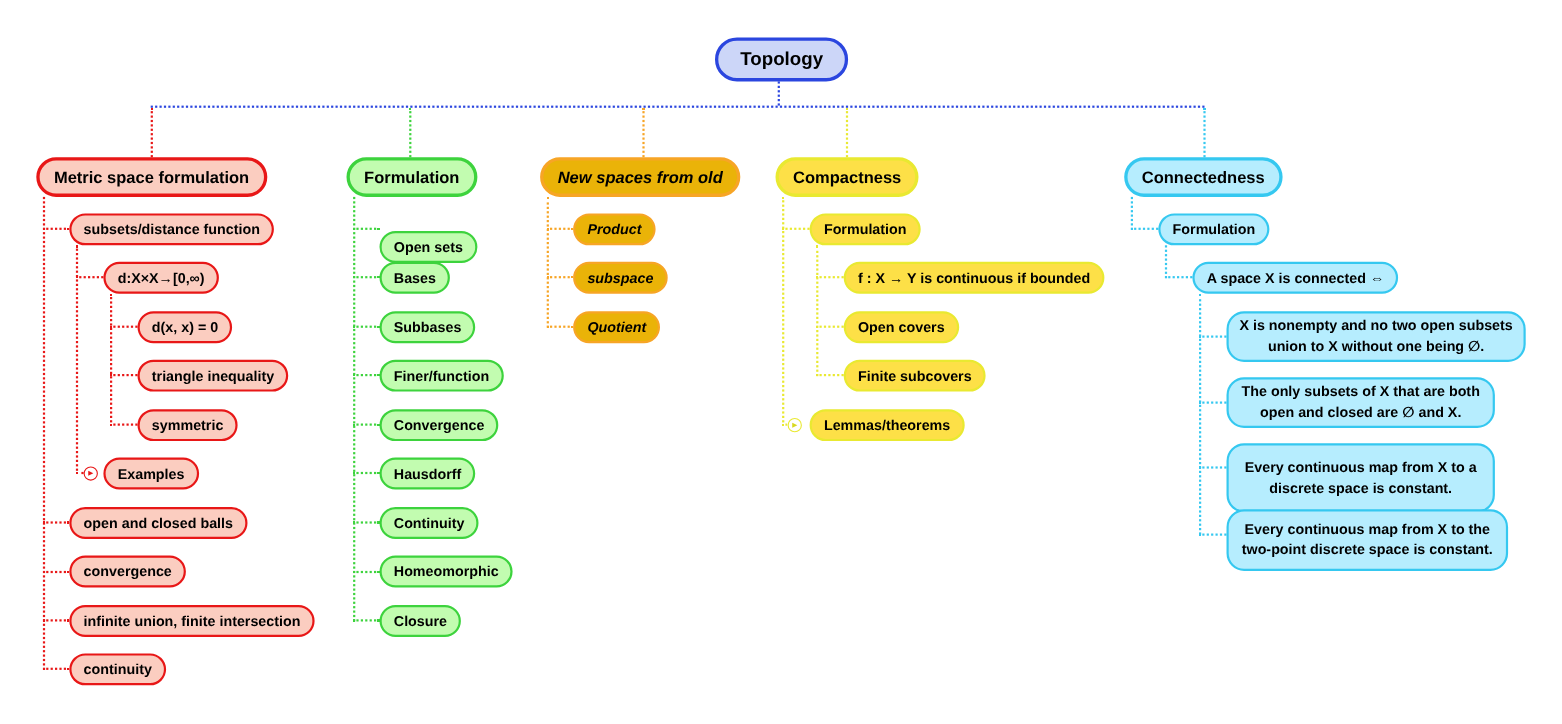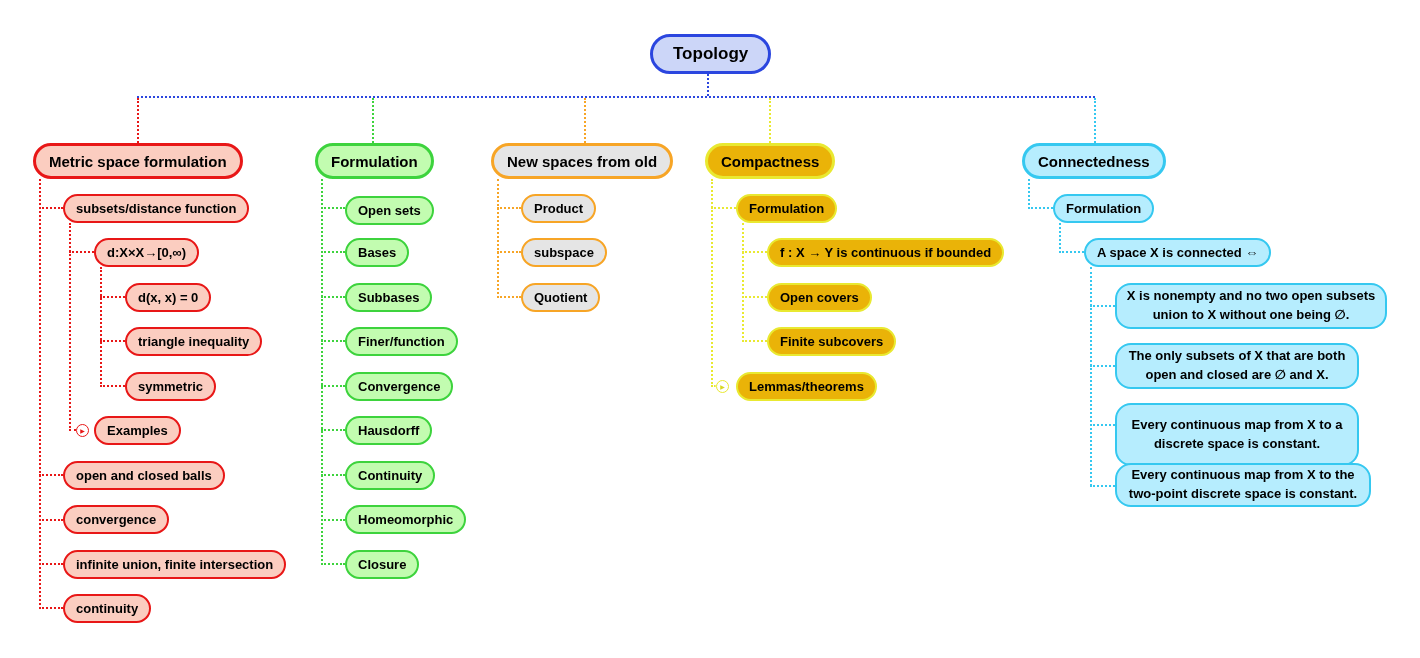--- a/index.html
+++ b/index.html
@@ -13,22 +13,22 @@
   }
   .root  { height:40px; border-width:3px; border-radius:20px; font-size:17px; padding:0 20px; }
   .top   { height:36px; border-width:3px; border-radius:18px; font-size:15px; padding:0 13px;text-align:right; }
   .child { height:29px; border-width:2px; border-radius:15px; font-size:13px; padding:0 11px; }
   .big   { border-width:2px; border-radius:16px; font-size:13px; line-height:1.45;
            white-space:normal; text-align:center; padding:2px 6px; }
   
   .b-blue   { border-color:#2B46DF; background:#CCD6F8; }
   .b-red    { border-color:#E81717; background:#FBCDC0; }
   .b-green  { border-color:#3DD33D; background:#C2FCB0; }
-  .b-orange { border-color:#F7A526; background:#e5e5e5; }
-  .b-yellow { border-color:#E9E931; background:#eab308; }
+  .b-orange { border-color:#F7A526; background:#eab308;font-style:italic; }
+  .b-yellow { border-color:#E9E931; background:#fde047; }
   .b-cyan   { border-color:#35C8F0; background:#B6EDFE; }
   
   .vline { position:absolute; width:0; border-left:2px dotted; z-index:1; }
   .hline { position:absolute; height:0; border-top:2px dotted; z-index:1; }
   .lc-blue   { border-color:#2B46DF; }
   .lc-red    { border-color:#E81717; }
   .lc-green  { border-color:#3DD33D; }
   .lc-orange { border-color:#F7A526; }
   .lc-yellow { border-color:#E9E931; }
   .lc-cyan   { border-color:#35C8F0; }
@@ -113,21 +113,21 @@
   <div class="cicon ic-red" style="left:76px;top:424px">
       <span>▶</span>
     </div>
   <div class="node child b-red" style="left:94px;top:416px">Examples</div>
   <div class="node child b-red" style="left:63px;top:461px">open and closed balls</div>
   <div class="node child b-red" style="left:63px;top:505px">convergence</div>
   <div class="node child b-red" style="left:63px;top:550px">infinite union, finite intersection</div>
   <div class="node child b-red" style="left:63px;top:594px">continuity</div>
 
   <div class="node top b-green" style="left:315px;top:143px">Formulation</div>
-  <div class="node child b-green" style="left:345px;top:196px">Open sets</div>
+  <div class="node child b-green" style="left:345px;top:210px">Open sets</div>
   <div class="node child b-green" style="left:345px;top:238px">Bases</div>
   <div class="node child b-green" style="left:345px;top:283px">Subbases</div>
   <div class="node child b-green" style="left:345px;top:327px">Finer/function</div>
   <div class="node child b-green" style="left:345px;top:372px">Convergence</div>
   <div class="node child b-green" style="left:345px;top:416px">Hausdorff</div>
   <div class="node child b-green" style="left:345px;top:461px">Continuity</div>
   <div class="node child b-green" style="left:345px;top:505px">Homeomorphic</div>
   <div class="node child b-green" style="left:345px;top:550px">Closure</div>
 
   <div class="node top b-orange" style="left:491px;top:143px">New spaces from old</div>
@@ -144,15 +144,15 @@
       <span>▶</span>
     </div>
   <div class="node child b-yellow" style="left:736px;top:372px">Lemmas/theorems</div>
 
   <div class="node top b-cyan" style="left:1022px;top:143px">Connectedness</div>
   <div class="node child b-cyan" style="left:1053px;top:194px">Formulation</div>
   <div class="node child b-cyan" style="left:1084px;top:238px">A space X is connected ⇔</div>
   <div class="node big b-cyan" style="left:1115px;top:283px;width:272px;height:46px">X is nonempty and no two open subsets union to X without one being ∅.</div>
   <div class="node big b-cyan" style="left:1115px;top:343px;width:244px;height:46px">The only subsets of X that are both open and closed are ∅ and X.</div>
   <div class="node big b-cyan" style="left:1115px;top:403px;width:244px;height:63px">Every continuous map from X to a discrete space is constant.</div>
-  <div class="node big b-cyan" style="left:1115px;top:463px;width:256px;height:44px">Every continuous map from X to the two-point discrete space is constant.</div>
+  <div class="node big b-cyan" style="left:1115px;top:463px;width:256px;height:56px">Every continuous map from X to the two-point discrete space is constant.</div>
 
 </div>
 
 </body></html>

